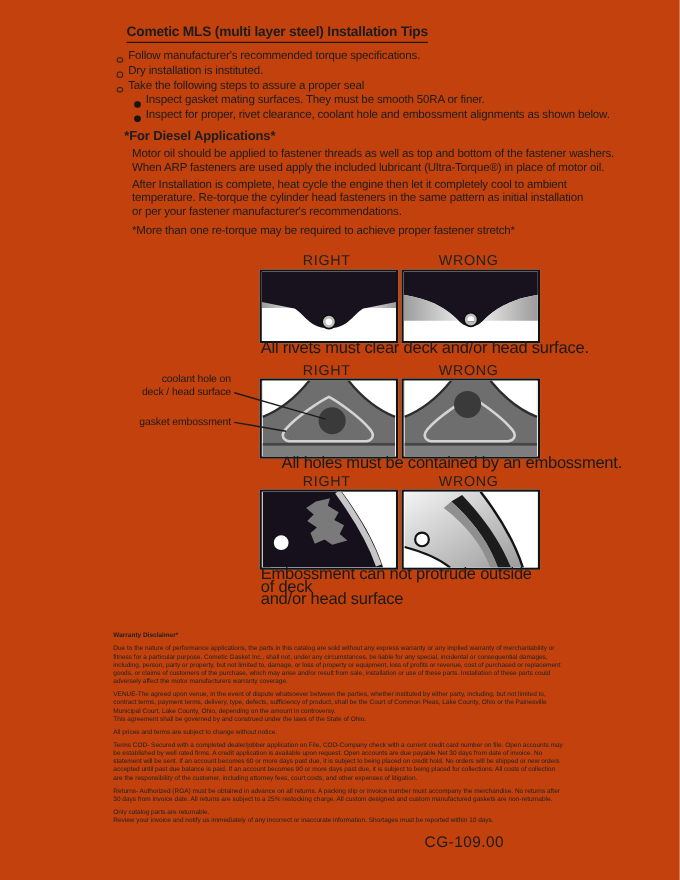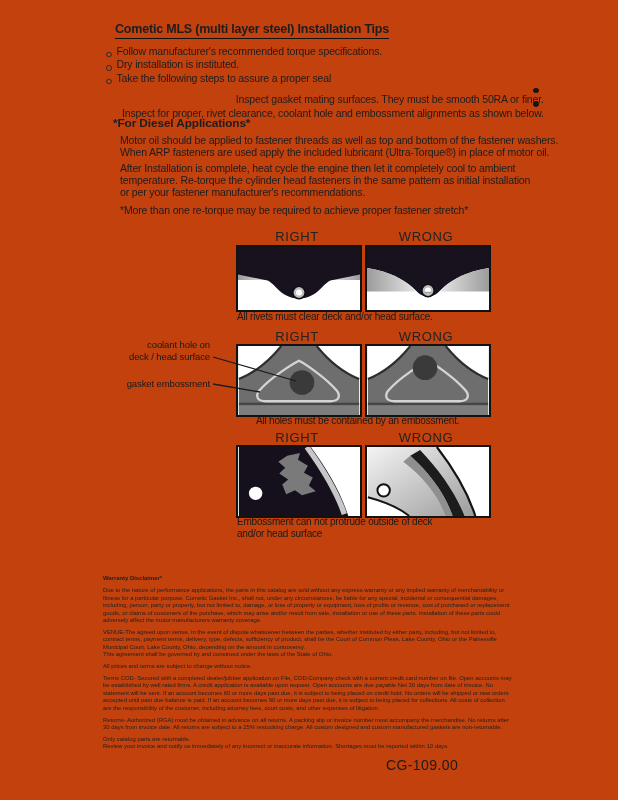--- a/index.html
+++ b/index.html
@@ -17,34 +17,34 @@
   
   .doc-title{
     left:115px;top:22px;
     font-size:12.5px;font-weight:700;letter-spacing:-0.2px;
     border-bottom:1.6px solid #111;padding-bottom:2px;
   }
 
   
   .bullets{left:106px;top:44px;font-size:10.5px;letter-spacing:-0.15px;}
   .b-row{display:flex;align-items:flex-end;height:13.4px;}
-  .b-row.sub{margin-left:16px;flex-direction:column;}
+  .b-row.sub{margin-left:16px;}
   .b-marker{flex:0 0 auto;width:3.5px;height:3.5px;border:1px solid #2a2a2a;border-radius:50%;margin:3.5px 5px 0 0;}
   .b-marker.filled{background:#151515;border-color:#151515;}
   .b-text{line-height:12.5px;}
 
   
   .diesel-heading{left:113px;top:116px;font-size:11.8px;font-weight:700;letter-spacing:-0.1px;}
   .body-para{left:120px;font-size:10.5px;line-height:12.2px;letter-spacing:-0.15px;}
 
   
   .rw-label{width:122px;text-align:center;font-size:13px;letter-spacing:0.6px;color:#222;}
   .panel{width:122px;border:2px solid #121212;background:#fff;}
   .panel svg{display:block;}
-  .caption{font-size:10px;letter-spacing:-0.2px;line-height:11.5px;color:#1a1a1a;}
+  .caption{font-size:15px;letter-spacing:-0.2px;line-height:11.5px;color:#1a1a1a;}
   .diagram-side-label{font-size:9.5px;line-height:11.5px;text-align:right;width:112px;letter-spacing:-0.1px;color:#1a1a1a;}
 
   
   .fineprint{left:103px;top:575px;width:434px;font-size:5.9px;line-height:7.4px;color:#222;letter-spacing:0;}
   .fineprint .fp-h{font-weight:700;margin-bottom:5px;}
   .fineprint p{margin:0 0 4.5px 0;}
 
   .page-code{left:386px;top:757px;font-size:14px;letter-spacing:0.4px;color:#1c1c1c;}
 
   .overlay{left:0;top:0;pointer-events:none;}

